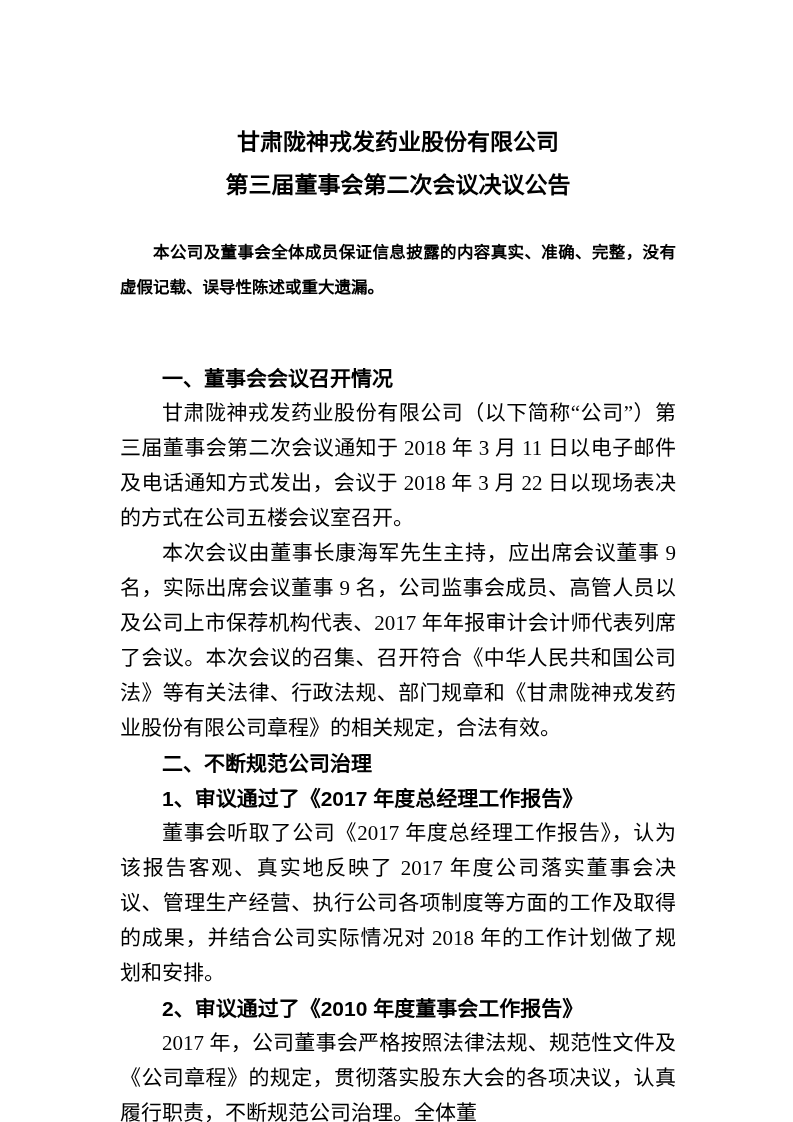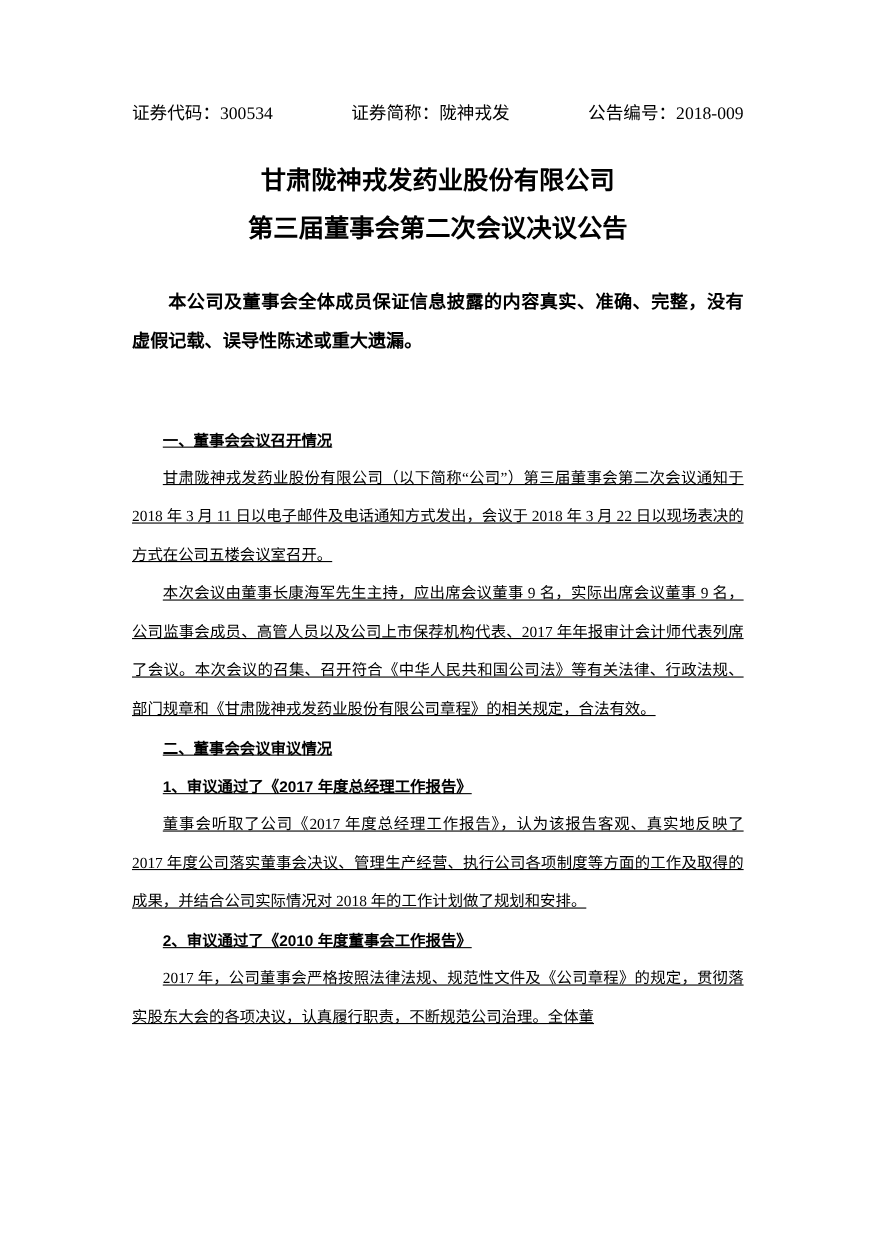--- a/index.html
+++ b/index.html
@@ -44,56 +44,50 @@
     font-size: 16.5px;
     line-height: 35px;
     text-indent: 2em;
     text-align: justify;
   }
   .doc-body {
     margin-top: 56px;
   }
   .doc-body .block {
     margin: 0;
-    font-size: 14px;
+    font-size: 21px;
     line-height: 35px;
     text-indent: 2em;
     text-align: justify;
     text-justify: inter-ideograph;
-    text-decoration: underline;
   }
   .doc-body .block.heading,
   .doc-body .block.item {
     font-family: "Liberation Sans", "DejaVu Sans", sans-serif;
     font-weight: bold;
     text-align: left;
   }
 </style>
 </head>
 <body>
 
 <div class="page">
 
-  <div class="doc-header">
-    <span>证券代码：300534</span>
-    <span>证券简称：陇神戎发</span>
-    <span>公告编号：2018-009</span>
-  </div>
 
   <h1 class="doc-title">
     <div class="title-line">甘肃陇神戎发药业股份有限公司</div>
     <div class="title-line">第三届董事会第二次会议决议公告</div>
   </h1>
 
   <p class="notice">本公司及董事会全体成员保证信息披露的内容真实、准确、完整，没有虚假记载、误导性陈述或重大遗漏。</p>
 
   <div class="doc-body">
     <p class="block heading">一、董事会会议召开情况</p>
     <p class="block para">甘肃陇神戎发药业股份有限公司（以下简称“公司”）第三届董事会第二次会议通知于 2018 年 3 月 11 日以电子邮件及电话通知方式发出，会议于 2018 年 3 月 22 日以现场表决的方式在公司五楼会议室召开。</p>
     <p class="block para">本次会议由董事长康海军先生主持，应出席会议董事 9 名，实际出席会议董事 9 名，公司监事会成员、高管人员以及公司上市保荐机构代表、2017 年年报审计会计师代表列席了会议。本次会议的召集、召开符合《中华人民共和国公司法》等有关法律、行政法规、部门规章和《甘肃陇神戎发药业股份有限公司章程》的相关规定，合法有效。</p>
-    <p class="block heading">二、董事会会议审议情况</p>
+    <p class="block heading">二、不断规范公司治理</p>
     <p class="block item">1、审议通过了《2017 年度总经理工作报告》</p>
     <p class="block para">董事会听取了公司《2017 年度总经理工作报告》，认为该报告客观、真实地反映了 2017 年度公司落实董事会决议、管理生产经营、执行公司各项制度等方面的工作及取得的成果，并结合公司实际情况对 2018 年的工作计划做了规划和安排。</p>
     <p class="block item">2、审议通过了《2010 年度董事会工作报告》</p>
     <p class="block para">2017 年，公司董事会严格按照法律法规、规范性文件及《公司章程》的规定，贯彻落实股东大会的各项决议，认真履行职责，不断规范公司治理。全体董</p>
   </div>
 
 </div>
 
 </body></html>

